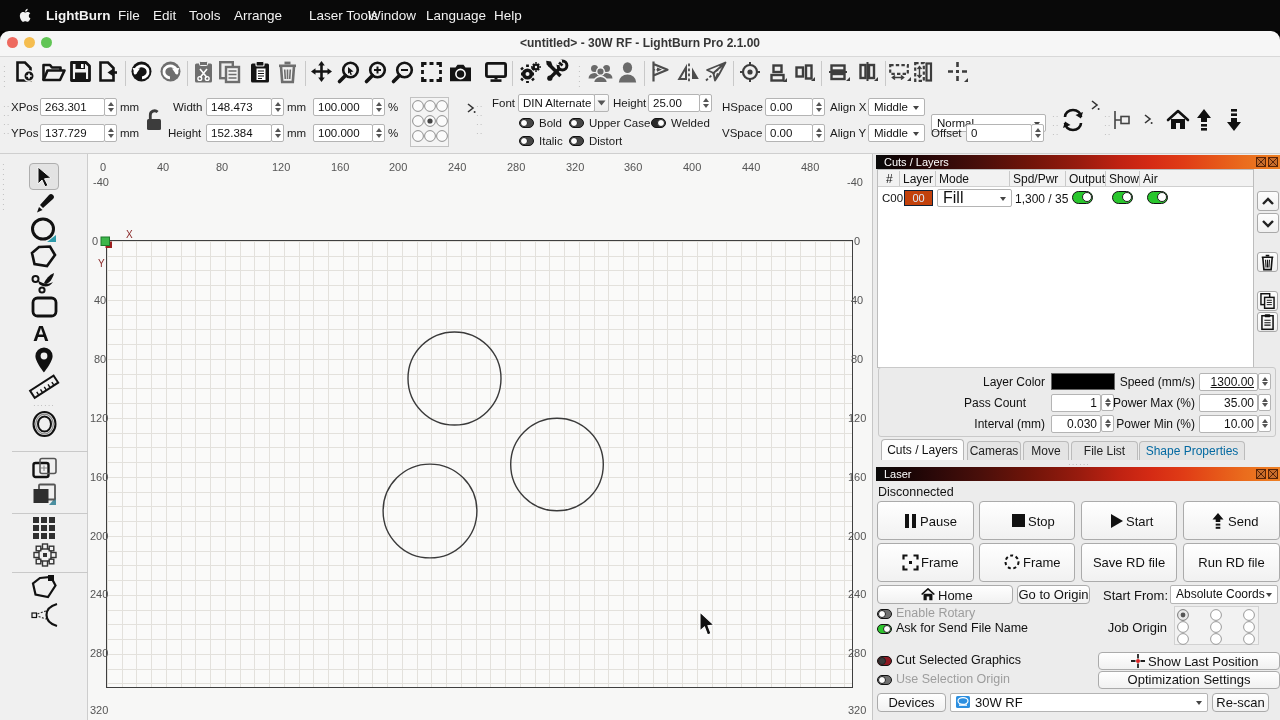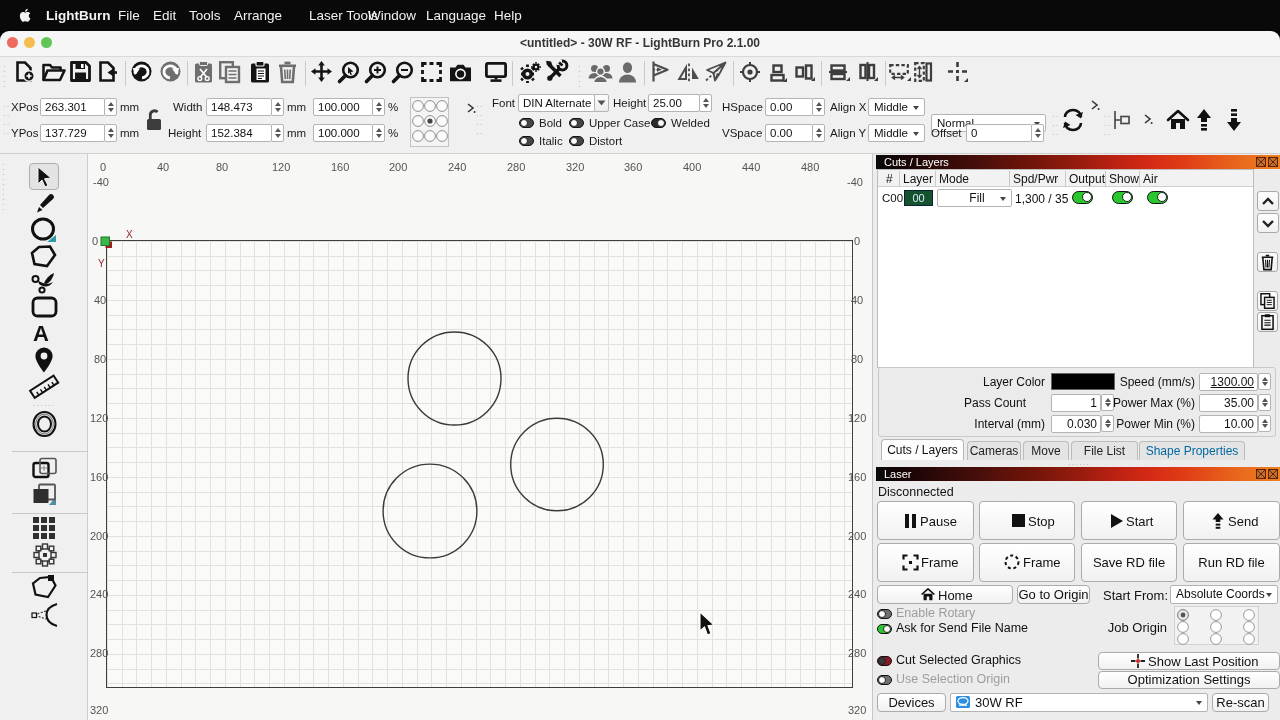--- a/index.html
+++ b/index.html
@@ -611,22 +611,22 @@
       <div class="p12" style="left:191px; top:2px;">Output</div>
       <div class="p12" style="left:231px; top:2px;">Show</div>
       <div class="p12" style="left:265px; top:2px;">Air</div>
       <div class="vsep" style="left:21px; top:1px; height:15px;"></div>
       <div class="vsep" style="left:57px; top:1px; height:15px;"></div>
       <div class="vsep" style="left:131px; top:1px; height:15px;"></div>
       <div class="vsep" style="left:187px; top:1px; height:15px;"></div>
       <div class="vsep" style="left:227px; top:1px; height:15px;"></div>
       <div class="vsep" style="left:261px; top:1px; height:15px;"></div>
       <div class="abs" style="left:4px; top:22px; font-size:11.5px; color:#111;">C00</div>
-      <div class="abs" style="left:26px; top:20px; width:29px; height:16px; background:#14532d; border:1px solid #0c2036; color:#dcebfa; font-size:11px; text-align:center; line-height:14px;">00</div>
-      <div class="combo" style="left:59px; top:19px; width:75px; height:18px; font-size:12px;text-align:center;">Fill</div>
+      <div class="abs" style="left:26px; top:20px; width:29px; height:16px; background:#c2410c; border:1px solid #0c2036; color:#dcebfa; font-size:11px; text-align:center; line-height:14px;">00</div>
+      <div class="combo" style="left:59px; top:19px; width:75px; height:18px; font-size:16px;">Fill</div>
       <div class="p12" style="left:137px; top:22px;">1,300 / 35</div>
 
       <div class="abs" style="left:194px; top:21px; width:21px; height:13px; border:1.5px solid #111; border-radius:6.5px; background:#29c62d;">
           <div class="abs" style="width:10px; height:10px; border-radius:50%; background:#fff; border:1px solid #222; right:0; top:0;"></div>
         </div>
       <div class="abs" style="left:234px; top:21px; width:21px; height:13px; border:1.5px solid #111; border-radius:6.5px; background:#29c62d;">
           <div class="abs" style="width:10px; height:10px; border-radius:50%; background:#fff; border:1px solid #222; right:0; top:0;"></div>
         </div>
       <div class="abs" style="left:269px; top:21px; width:21px; height:13px; border:1.5px solid #111; border-radius:6.5px; background:#29c62d;">
           <div class="abs" style="width:10px; height:10px; border-radius:50%; background:#fff; border:1px solid #222; right:0; top:0;"></div>

